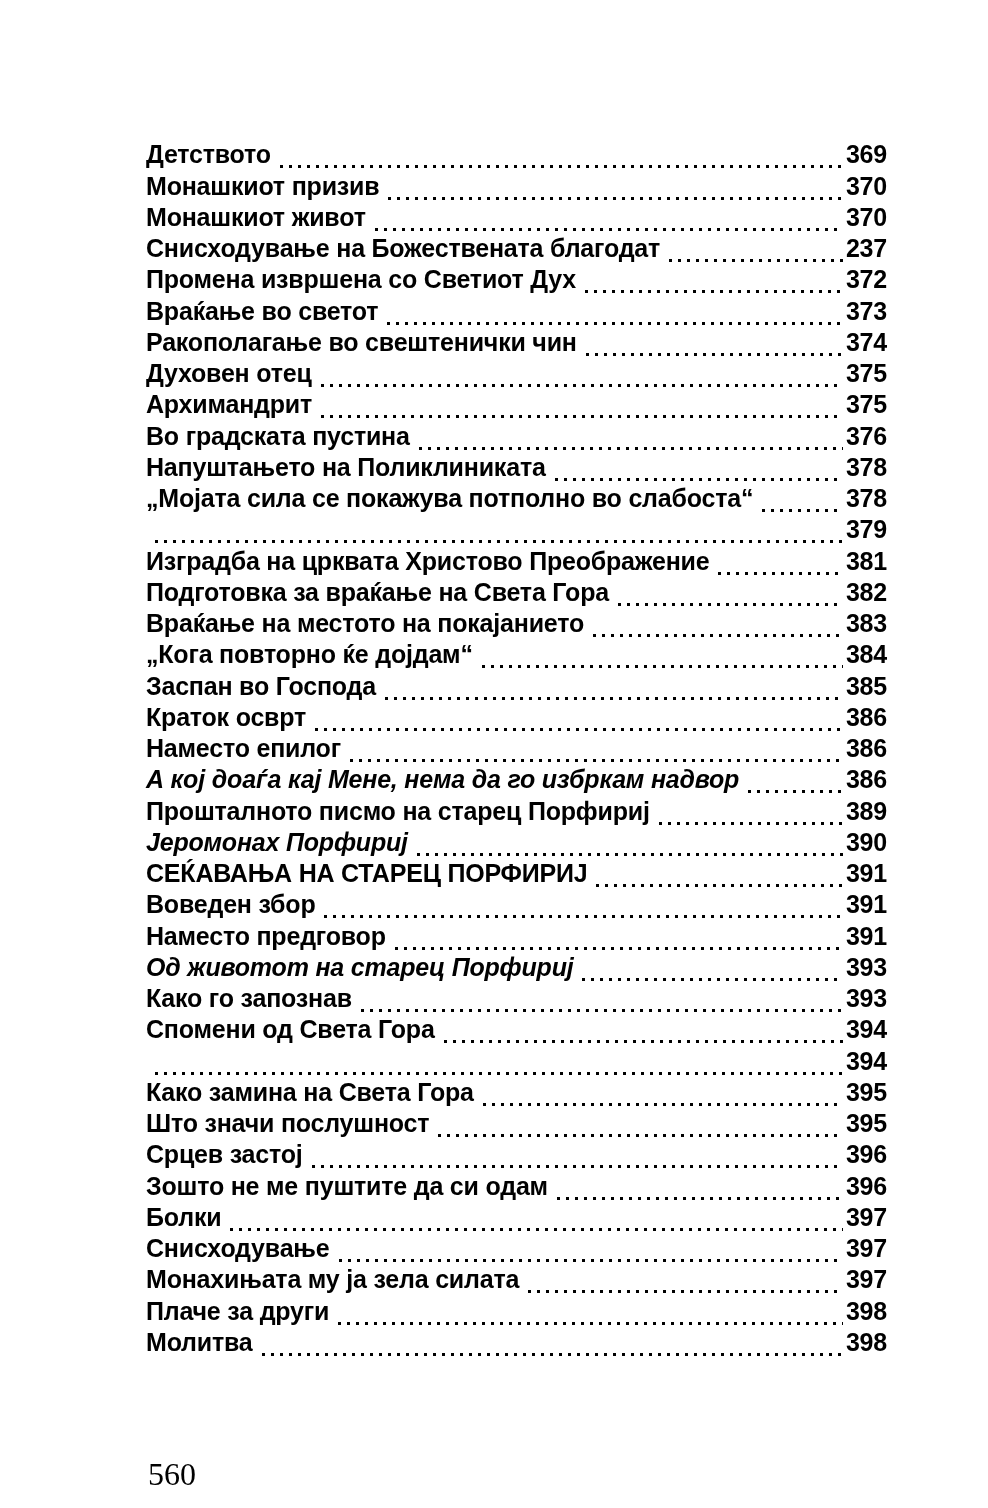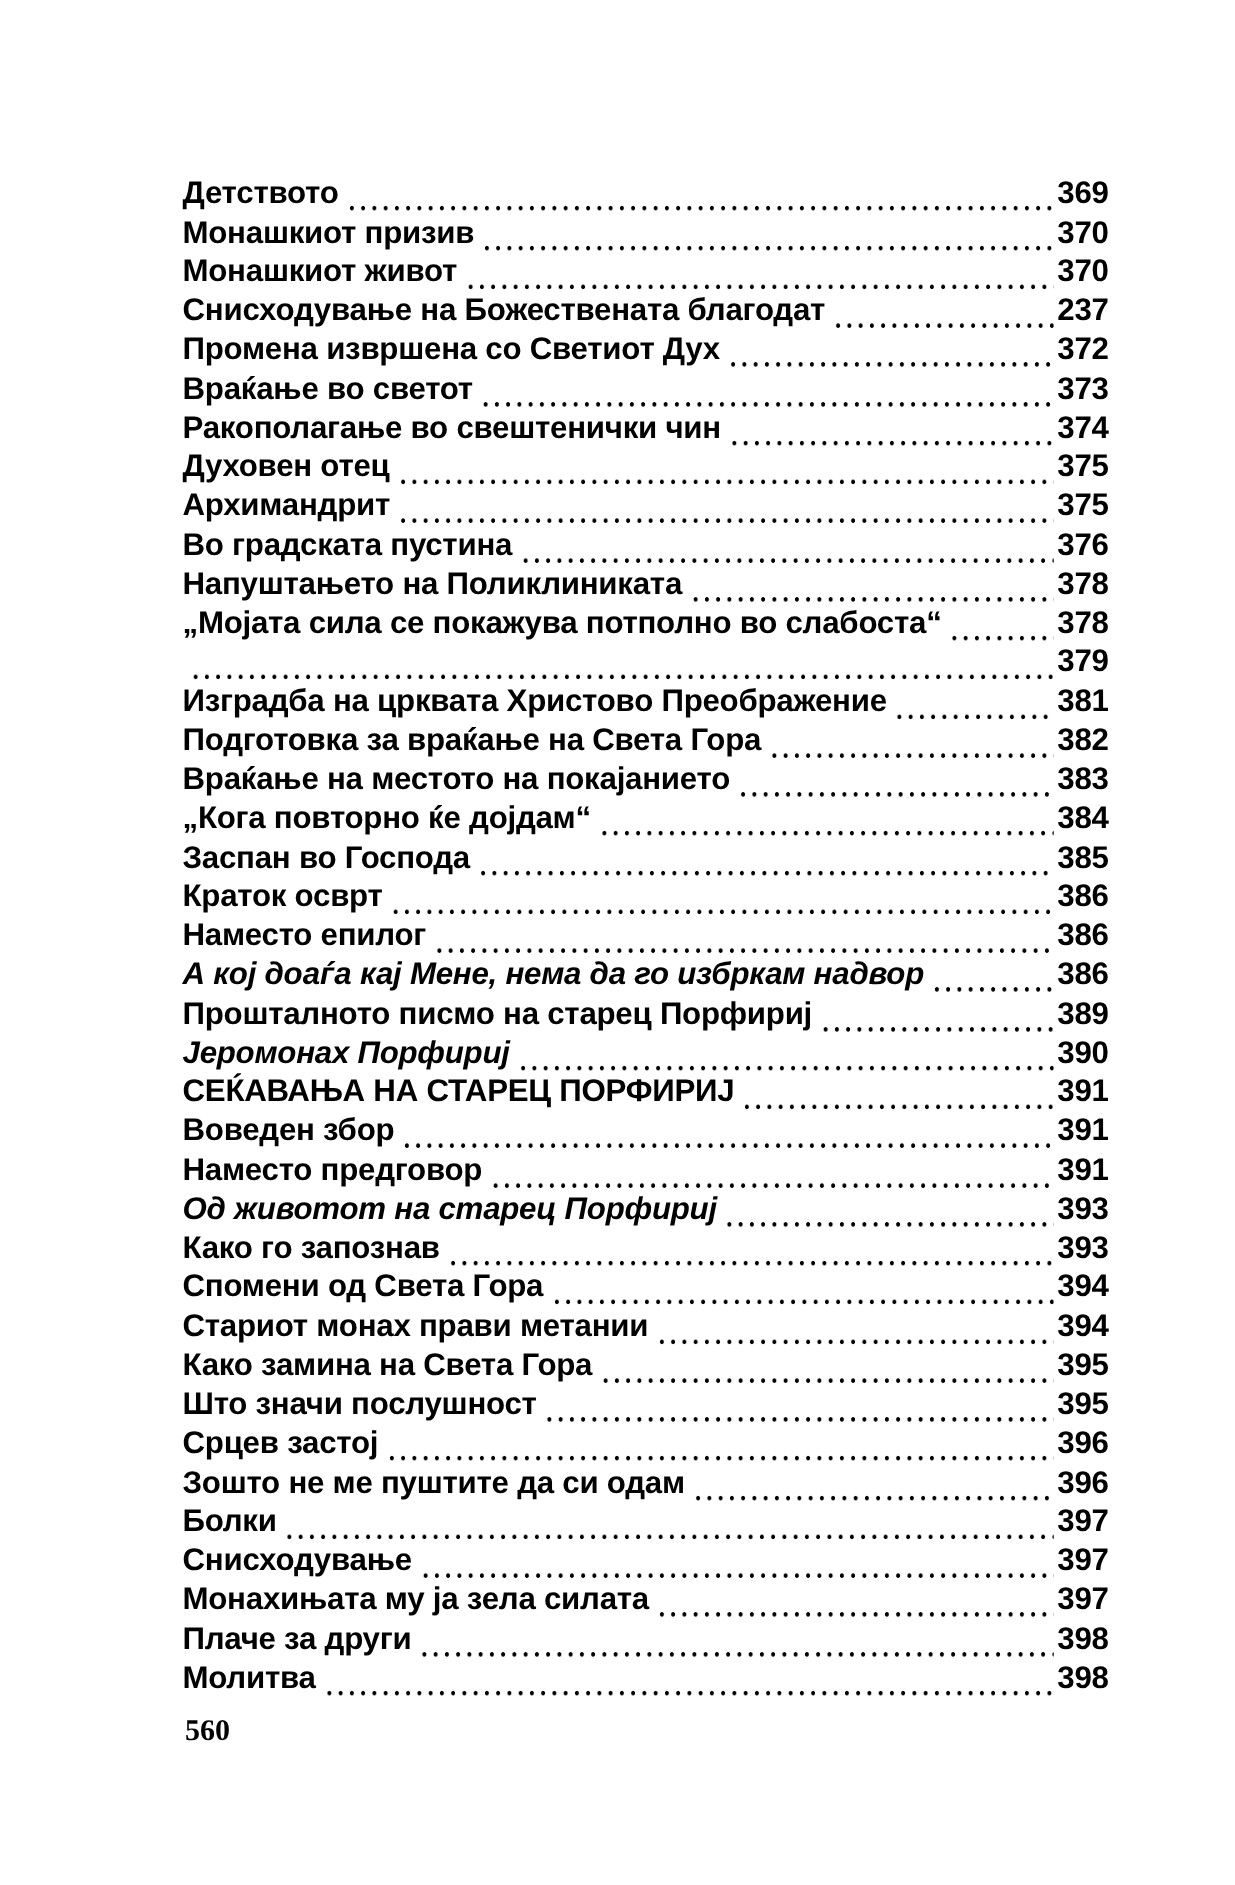--- a/index.html
+++ b/index.html
@@ -45,24 +45,24 @@
     background-repeat: repeat-x;
     background-position: left center;
     min-width: 12px;
   }
   .toc-row .pagenum {
     flex: 0 0 auto;
   }
   .footer-pagenum {
     position: absolute;
     left: 148px;
-    top: 1372px;
+    top: 1456px;
     font-family: "Liberation Serif", serif;
-    font-size: 24px;
-    font-weight: bold;
+    font-size: 32px;
+    font-weight: normal;
   }
 </style>
 </head>
 <body>
 
 <div class="toc">
     <div class="toc-row">
       <span class="title">Детството</span>
       <span class="leader"></span>
       <span class="pagenum">369</span>
@@ -200,21 +200,20 @@
       <span class="title">Како го запознав</span>
       <span class="leader"></span>
       <span class="pagenum">393</span>
     </div>
     <div class="toc-row">
       <span class="title">Спомени од Света Гора</span>
       <span class="leader"></span>
       <span class="pagenum">394</span>
     </div>
     <div class="toc-row">
-      <span class="title">Стариот монах прави метании</span>
       <span class="leader"></span>
       <span class="pagenum">394</span>
     </div>
     <div class="toc-row">
       <span class="title">Како замина на Света Гора</span>
       <span class="leader"></span>
       <span class="pagenum">395</span>
     </div>
     <div class="toc-row">
       <span class="title">Што значи послушност</span>

